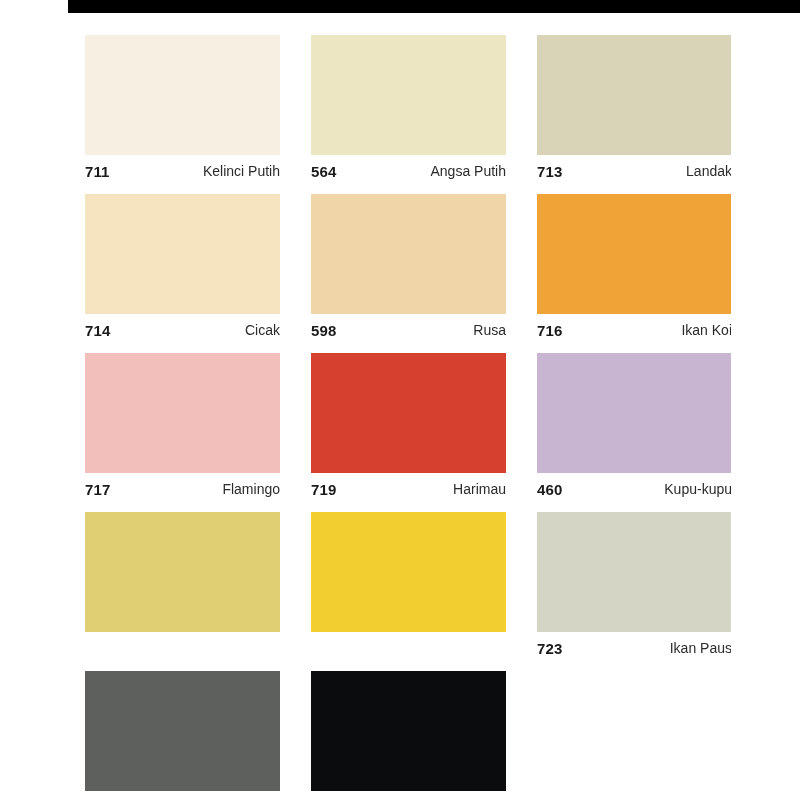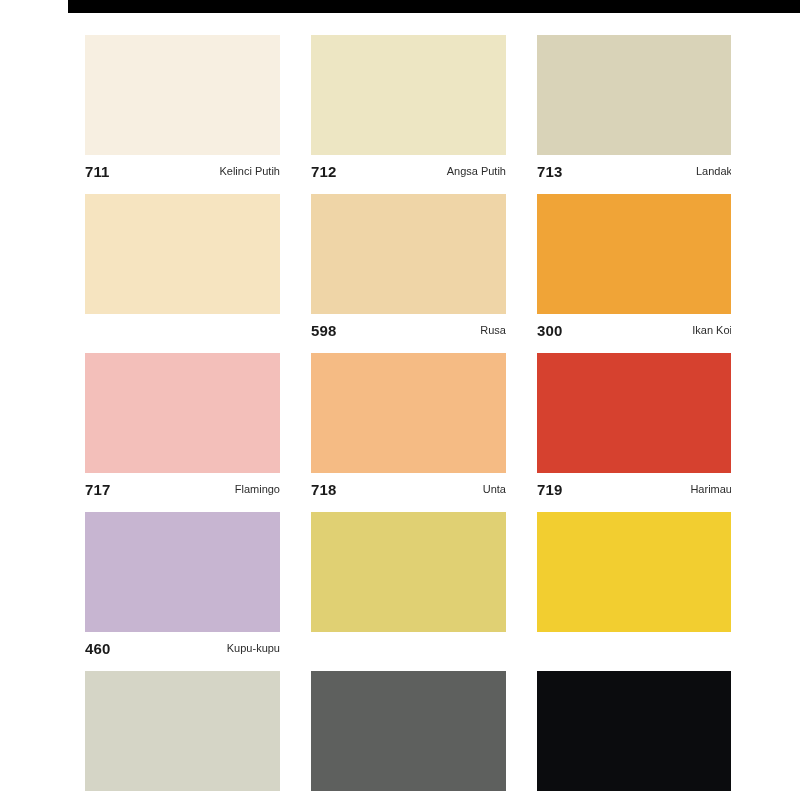--- a/index.html
+++ b/index.html
@@ -68,21 +68,21 @@
 
   .swatch-code {
     font-size: 15px;
     font-weight: bold;
     color: #1a1a1a;
     letter-spacing: 0.1px;
     white-space: nowrap;
   }
 
   .swatch-name {
-    font-size: 11px;
+    font-size: 14px;
     font-weight: normal;
     color: #2b2b2b;
     white-space: nowrap;
     text-align: right;
   }
 </style>
 </head>
 <body style="background: rgb(255, 255, 255);">
 
 <div id="top-bar" style="background: rgb(0, 0, 0);"></div>
@@ -92,60 +92,57 @@
       <div class="swatch-cell">
         <div class="swatch-chip" style="background: rgb(247, 239, 225);"></div>
         <div class="swatch-label-row">
           <span class="swatch-code">711</span>
           <span class="swatch-name">Kelinci Putih</span>
         </div>
       </div>
       <div class="swatch-cell">
         <div class="swatch-chip" style="background: rgb(237, 230, 195);"></div>
         <div class="swatch-label-row">
-          <span class="swatch-code">712</span>
+          <span class="swatch-code">564</span>
           <span class="swatch-name">Angsa Putih</span>
         </div>
       </div>
       <div class="swatch-cell">
         <div class="swatch-chip" style="background: rgb(217, 211, 184);"></div>
         <div class="swatch-label-row">
           <span class="swatch-code">713</span>
           <span class="swatch-name">Landak</span>
         </div>
       </div>
       <div class="swatch-cell">
         <div class="swatch-chip" style="background: rgb(246, 228, 192);"></div>
+        <div class="swatch-label-row">
+          <span class="swatch-code">714</span>
+          <span class="swatch-name">Cicak</span>
+        </div>
       </div>
       <div class="swatch-cell">
         <div class="swatch-chip" style="background: rgb(239, 213, 167);"></div>
         <div class="swatch-label-row">
           <span class="swatch-code">598</span>
           <span class="swatch-name">Rusa</span>
         </div>
       </div>
       <div class="swatch-cell">
         <div class="swatch-chip" style="background: rgb(240, 164, 55);"></div>
         <div class="swatch-label-row">
-          <span class="swatch-code">300</span>
+          <span class="swatch-code">716</span>
           <span class="swatch-name">Ikan Koi</span>
         </div>
       </div>
       <div class="swatch-cell">
         <div class="swatch-chip" style="background: rgb(243, 191, 186);"></div>
         <div class="swatch-label-row">
           <span class="swatch-code">717</span>
           <span class="swatch-name">Flamingo</span>
-        </div>
-      </div>
-      <div class="swatch-cell">
-        <div class="swatch-chip" style="background: rgb(245, 187, 132);"></div>
-        <div class="swatch-label-row">
-          <span class="swatch-code">718</span>
-          <span class="swatch-name">Unta</span>
         </div>
       </div>
       <div class="swatch-cell">
         <div class="swatch-chip" style="background: rgb(214, 65, 47);"></div>
         <div class="swatch-label-row">
           <span class="swatch-code">719</span>
           <span class="swatch-name">Harimau</span>
         </div>
       </div>
       <div class="swatch-cell">

